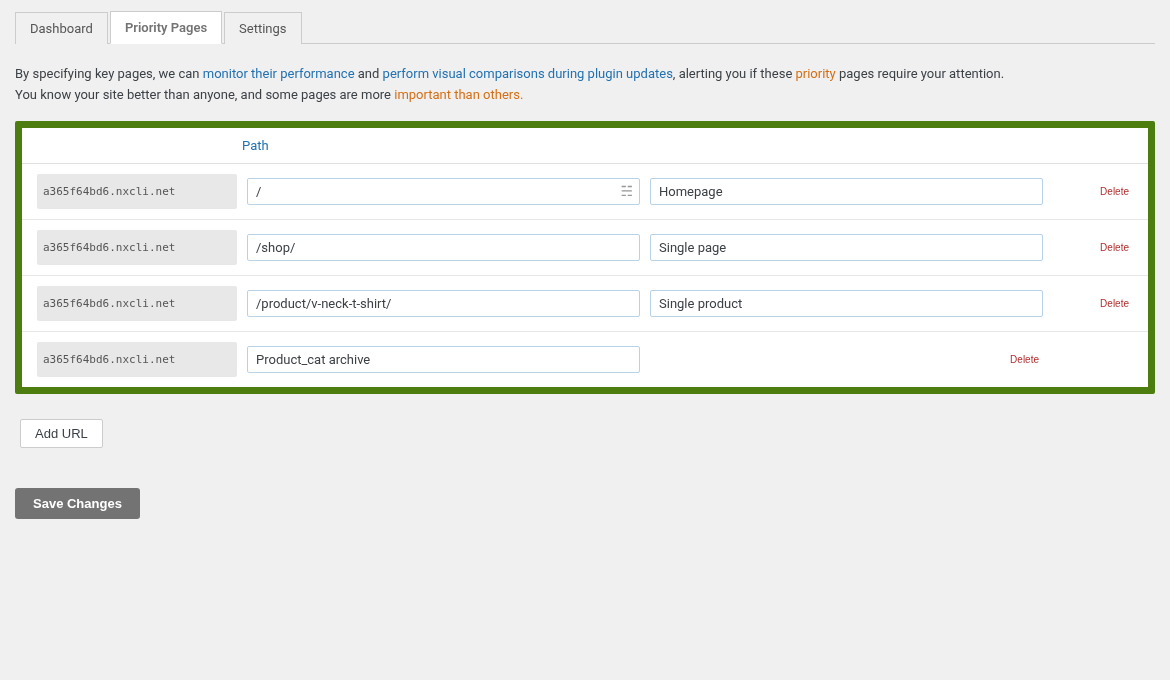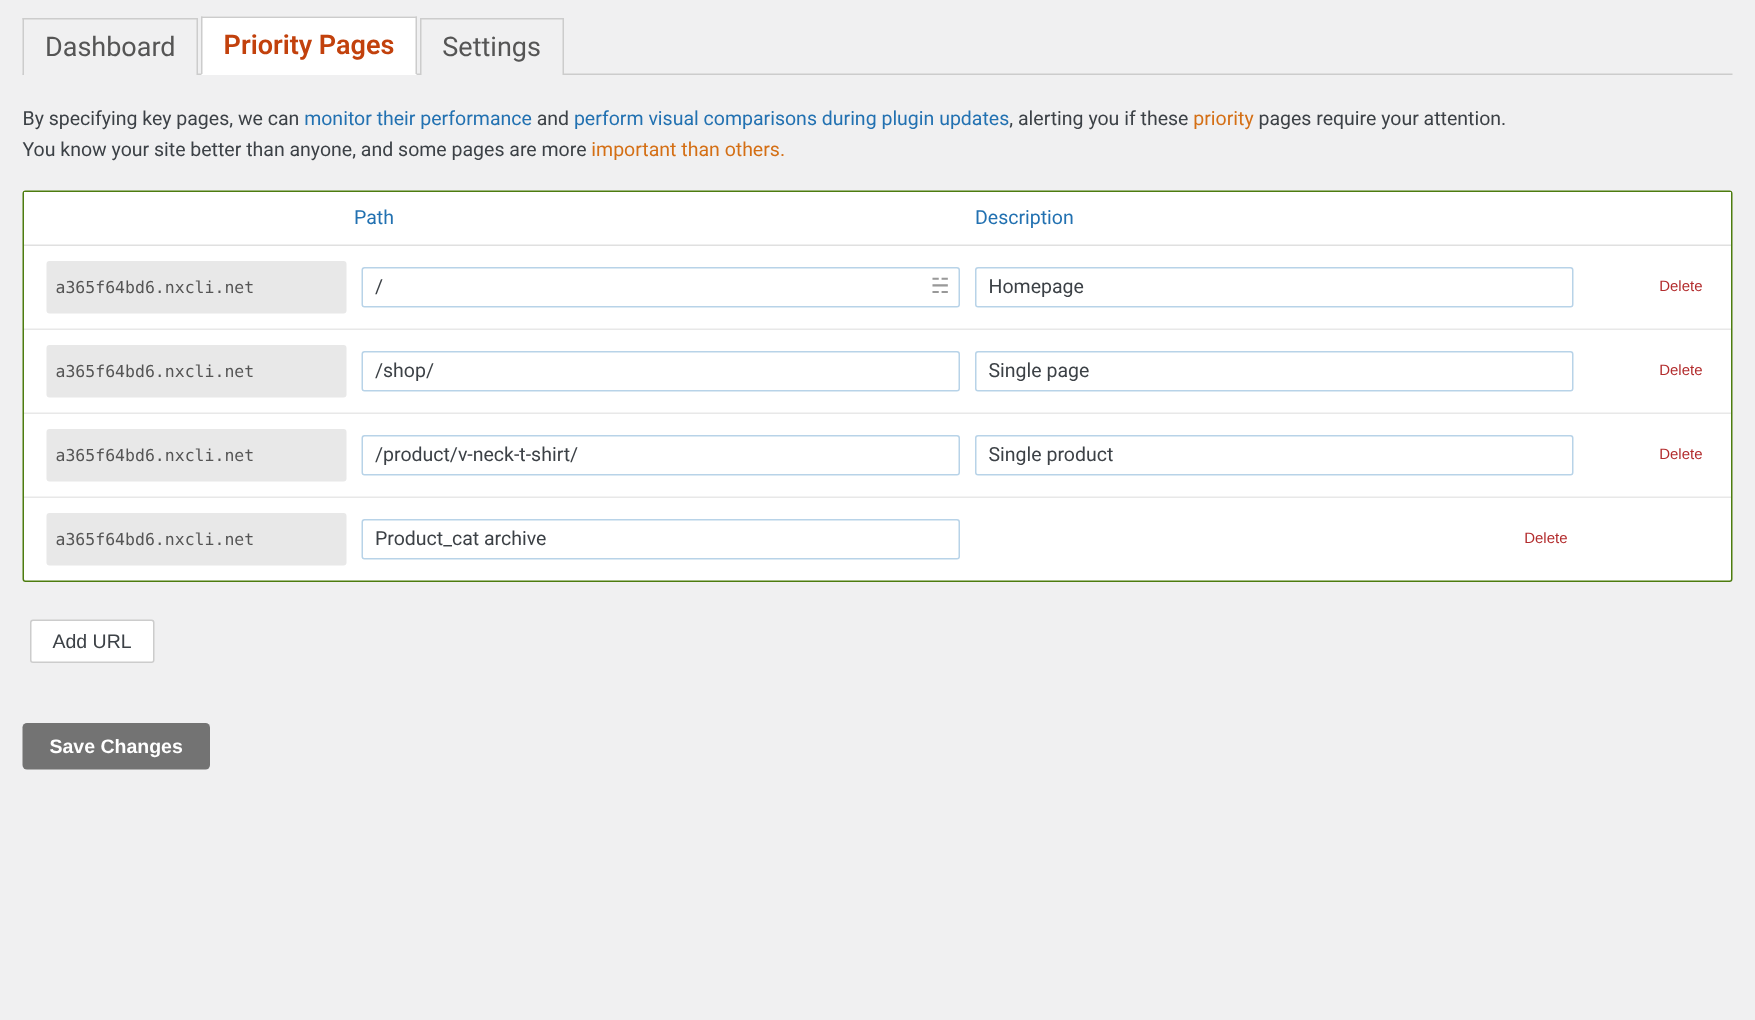--- a/index.html
+++ b/index.html
@@ -19,46 +19,46 @@
       border-bottom: 1px solid #ccc;
       margin-bottom: 20px;
     }
     .tab {
       padding: 8px 14px;
       cursor: pointer;
       background: #f0f0f1;
       border: 1px solid #ccc;
       border-bottom: none;
       color: #555;
-      font-size: 18px;
+      font-size: 13px;
       margin-right: 2px;
       position: relative;
       top: 1px;
     }
     .tab.active {
       background: #fff;
       border-bottom: 1px solid #fff;
-      color: #c2410c;
+      color: #737373;
       font-weight: 600;
     }
 
     
     .description {
       font-size: 13px;
       line-height: 1.6;
       margin-bottom: 15px;
       color: #3c4146;
     }
     .description .highlight-orange { color: #d46f15; }
     .description .highlight-blue { color: #2271b1; }
 
     
     .table-container {
       background: #fff;
-      border: 1px solid #4d7c0f;
+      border: 7px solid #4d7c0f;
       border-radius: 2px;
       margin-bottom: 15px;
       padding: 0;
     }
 
     
     .table-header {
       display: grid;
       grid-template-columns: 200px 1fr 1fr 80px;
       padding: 10px 15px;
@@ -182,21 +182,20 @@
     <span>You know your site better than anyone, and some pages are more </span><span class="highlight-orange">important than others.</span>
   </p>
 </div>
 
 
 <div class="table-container">
 
   <div class="table-header">
     <div></div>
     <div class="col-label col-path">Path</div>
-    <div class="col-label col-desc">Description</div>
     <div></div>
   </div>
 
   <div class="table-row">
     <div class="domain-badge">a365f64bd6.nxcli.net</div>
     <div class="path-input-wrapper">
       <input type="text" class="path-input" value="/" style="">
       <span class="path-icon">☵</span>
     </div>
     <input type="text" class="desc-input" value="Homepage" style="">

